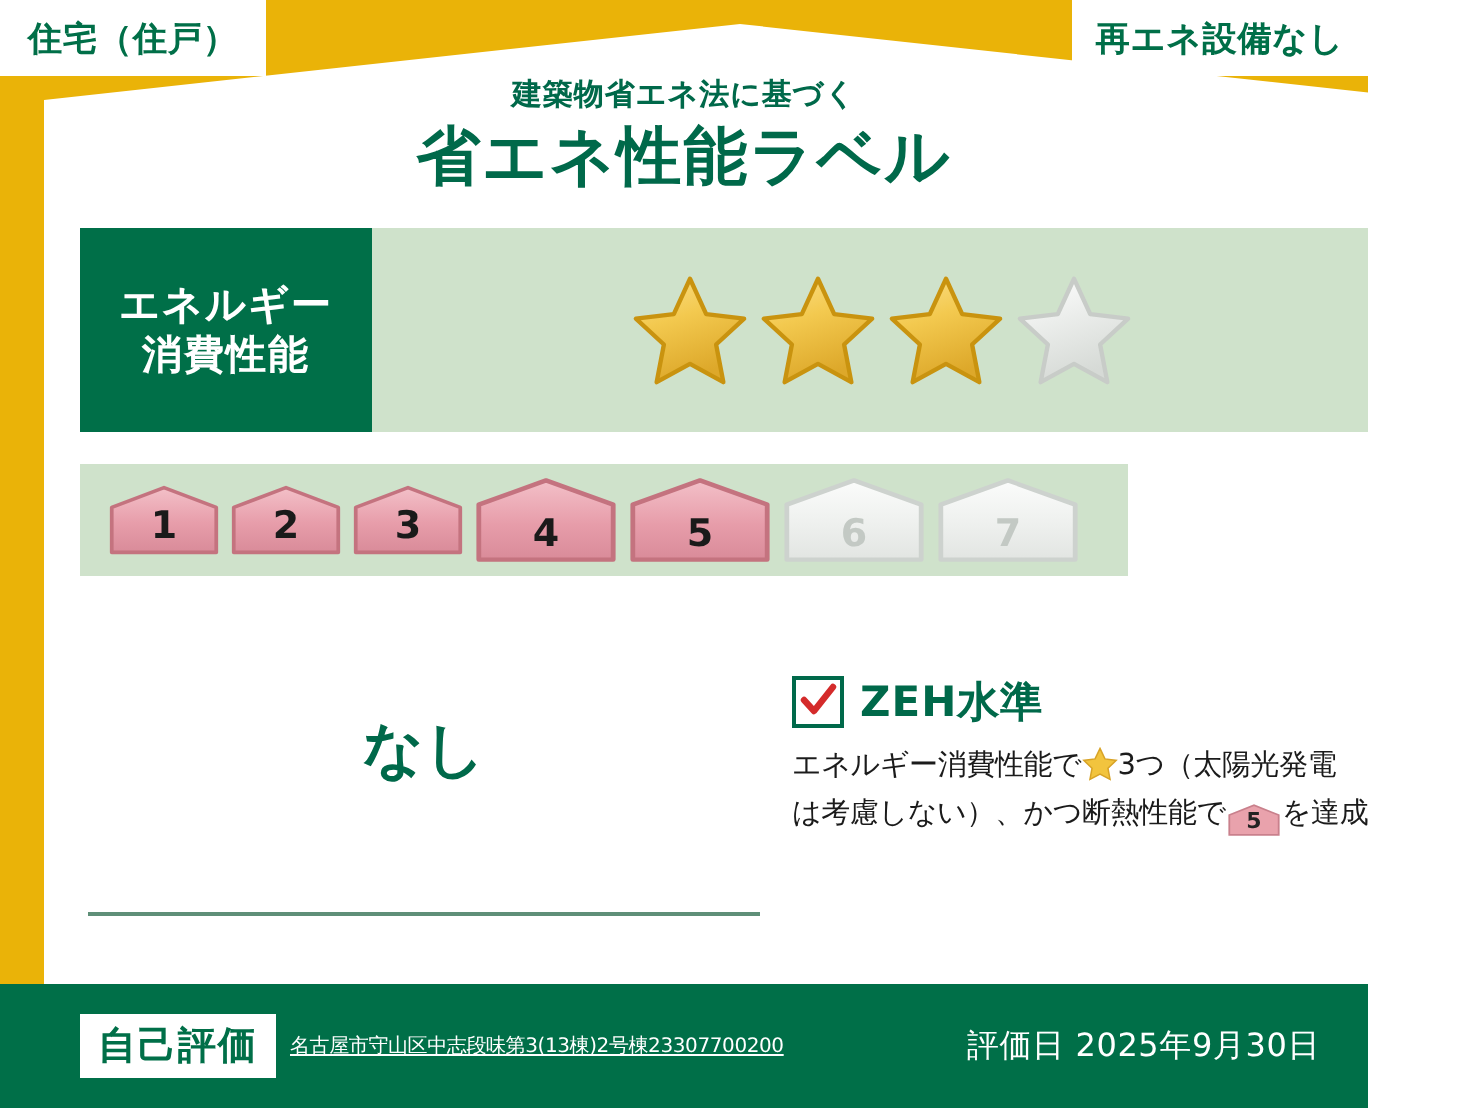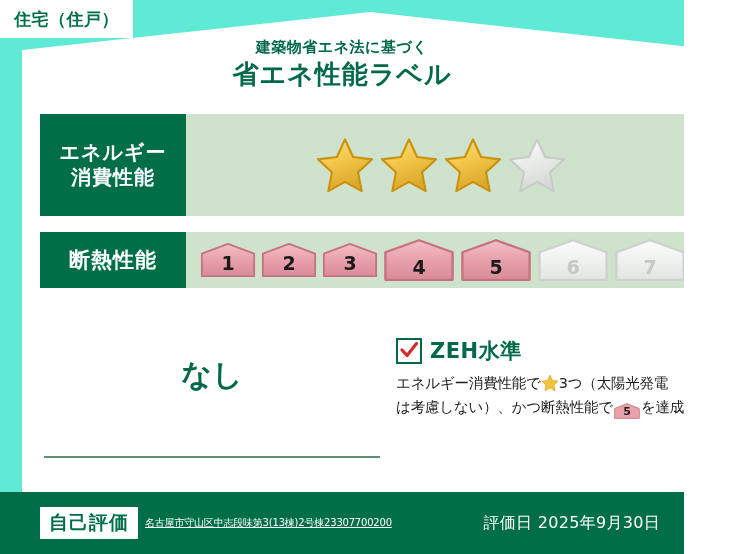--- a/index.html
+++ b/index.html
@@ -1,21 +1,21 @@
 <!DOCTYPE html>
 <html><head>
 <meta charset="utf-8">
 <style>
   html,body{margin:0;padding:0;background:#fff;}
   body{font-family:"DejaVu Sans","Liberation Sans",sans-serif;}
 
   .label-card{
     position:relative;
     width:684px;height:554px;
-    background:#5eead4;
+    background:#eab308;
     overflow:hidden;
   }
 
   
   .house-body{
     position:absolute;
     left:22px;top:12px;
     width:696px;height:480px;
     background:#ffffff;
     clip-path:polygon(50% 0%, 100% 38px, 100% 100%, 0% 100%, 0% 38px);
@@ -39,21 +39,21 @@
   
   .title-wrap{
     position:absolute;left:0;right:0;top:38px;
     text-align:center;z-index:5;
   }
   .title-sub{
     color:#00694A;font-weight:bold;font-size:15px;
     letter-spacing:.5px;line-height:1.2;
   }
   .title-main{
-    color:#00694A;font-weight:bold;font-size:26px;
+    color:#00694A;font-weight:bold;font-size:32px;
     letter-spacing:1px;line-height:1.3;margin-top:2px;
   }
 
   
   .row{
     position:absolute;left:40px;display:flex;align-items:stretch;z-index:5;
   }
   .row-label{
     background:#006F48;color:#fff;font-weight:bold;
     display:flex;flex-direction:column;align-items:center;justify-content:center;
@@ -155,20 +155,21 @@
   .foot-id{font-size:11px;margin-top:1px;letter-spacing:.2px;}
 </style>
 </head>
 <body>
 
 <div class="label-card">
 
   <div class="house-body"></div>
 
   <div class="corner-badge left">住宅（住戸）</div>
+  <div class="corner-badge right">再エネ設備なし</div>
 
   <div class="title-wrap">
     <div class="title-sub">建築物省エネ法に基づく</div>
     <div class="title-main">省エネ性能ラベル</div>
   </div>
 
   <div class="row" id="row-energy">
     <div class="row-label">
       <span>エネルギー</span>
       <span>消費性能</span>
@@ -219,23 +220,20 @@
                 <stop offset="100%" stop-color="#d6dad6"></stop>
               </linearGradient>
             </defs>
             <polygon points="12,1.4 15.35,8.7 23.2,9.65 17.4,15.0 18.9,22.8 12,19.0 5.1,22.8 6.6,15.0 0.8,9.65 8.65,8.7" fill="url(#sg3)" stroke="#c8ccc8" stroke-width="0.9" stroke-linejoin="round"></polygon>
           </svg>
         </div>
       </div>
   </div>
 
   <div class="row" id="row-insul">
-    <div class="row-label">
-      <span>断熱性能</span>
-    </div>
     <div class="row-panel" id="houses-panel">
         <div class="hbadge sm">
           <svg viewBox="0 0 60 40" preserveAspectRatio="none">
             <defs>
               <linearGradient id="hg0" x1="0" y1="0" x2="0" y2="1">
                 <stop offset="0%" stop-color="#f3c0c8"></stop>
                 <stop offset="55%" stop-color="#e79daa"></stop>
                 <stop offset="100%" stop-color="#d98b99"></stop>
               </linearGradient>
             </defs>

